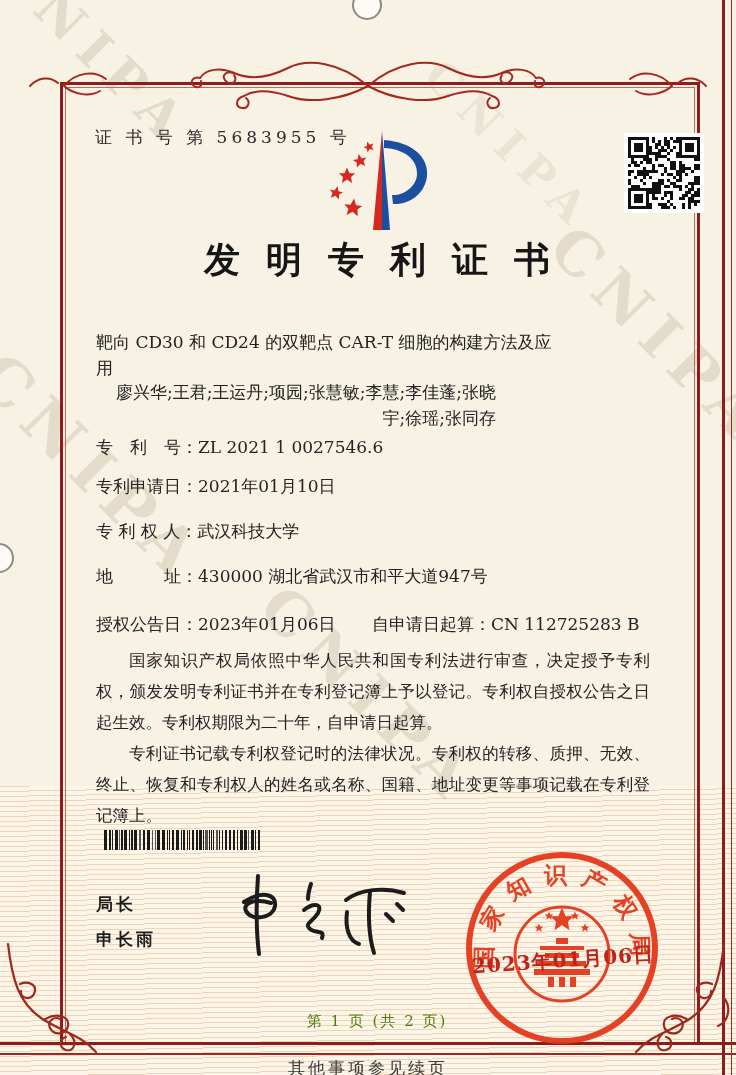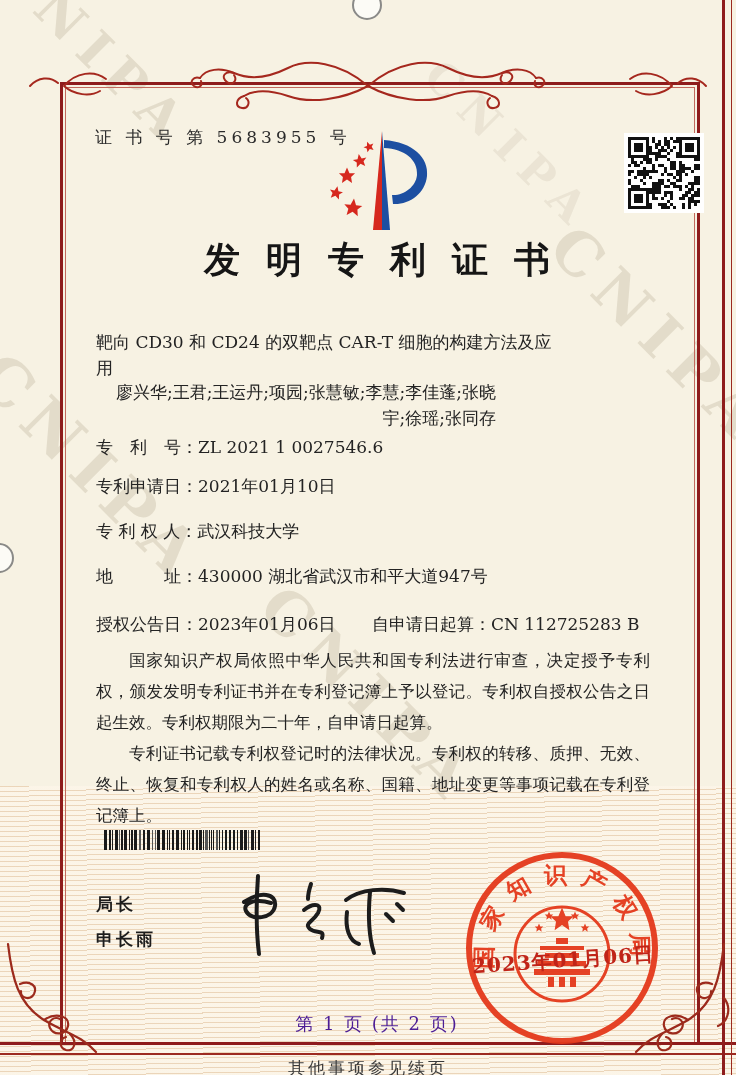--- a/index.html
+++ b/index.html
@@ -38,21 +38,21 @@
   .barcode{position:absolute;left:104px;top:830px;width:208px;height:20px;display:flex;align-items:stretch;}
   .barcode i{display:block;height:100%;}
   .officer{position:absolute;left:96px;font-size:17px;font-weight:600;letter-spacing:3px;
            font-family:"Liberation Sans","DejaVu Sans",sans-serif;color:#1d1d1d;}
   .sig{position:absolute;left:218px;top:862px;}
   .seal{position:absolute;left:460px;top:846px;opacity:.95;}
   .seal-date{position:absolute;left:456px;top:947px;width:214px;text-align:center;
              transform:rotate(-4deg);color:#c02418;font-size:20px;font-weight:700;
              letter-spacing:1px;z-index:6;}
   .page-info{position:absolute;left:60px;width:634px;top:1012px;text-align:center;
-             font-size:18px;letter-spacing:2px;color:#4c1d95;}
+             font-size:15px;letter-spacing:2px;color:#4d7c0f;}
   .cont-note{position:absolute;left:0;right:0;top:1057px;text-align:center;
              font-size:17px;letter-spacing:3px;color:#3a3a3a;}
   .logo{position:absolute;left:325px;top:128px;}
   .qr{position:absolute;left:624px;top:133px;background:#fff;padding:4px;
       display:grid;grid-template-columns:repeat(24,3px);grid-auto-rows:3px;}
   .qr b{background:#111;}
   .orn-top{position:absolute;left:4px;top:48px;}
   .orn-corner{position:absolute;}
   .flip{transform:scaleX(-1);}
 </style>

